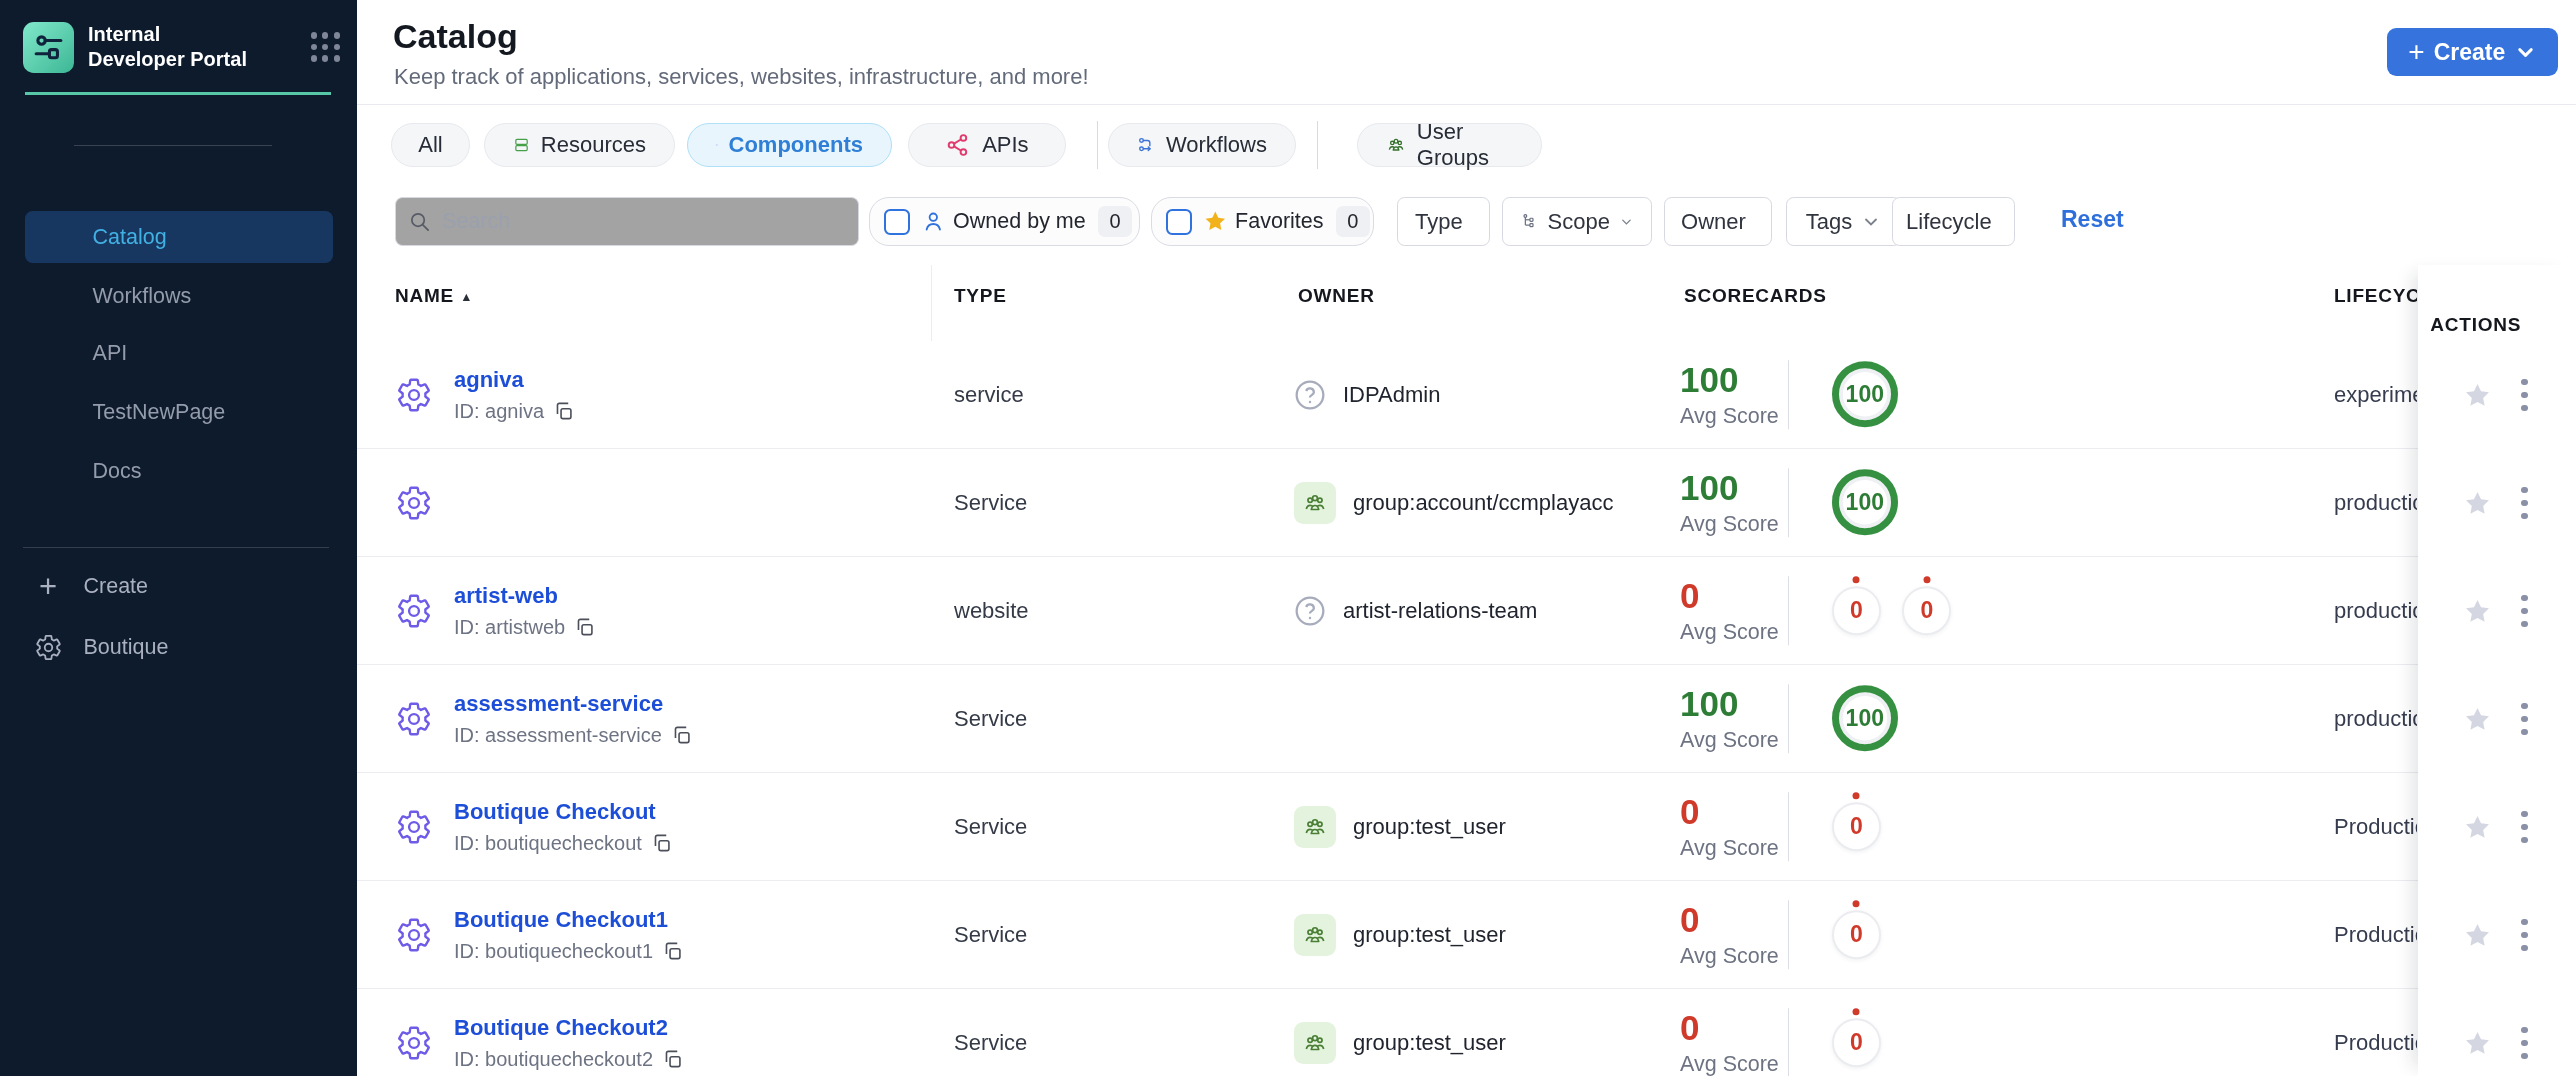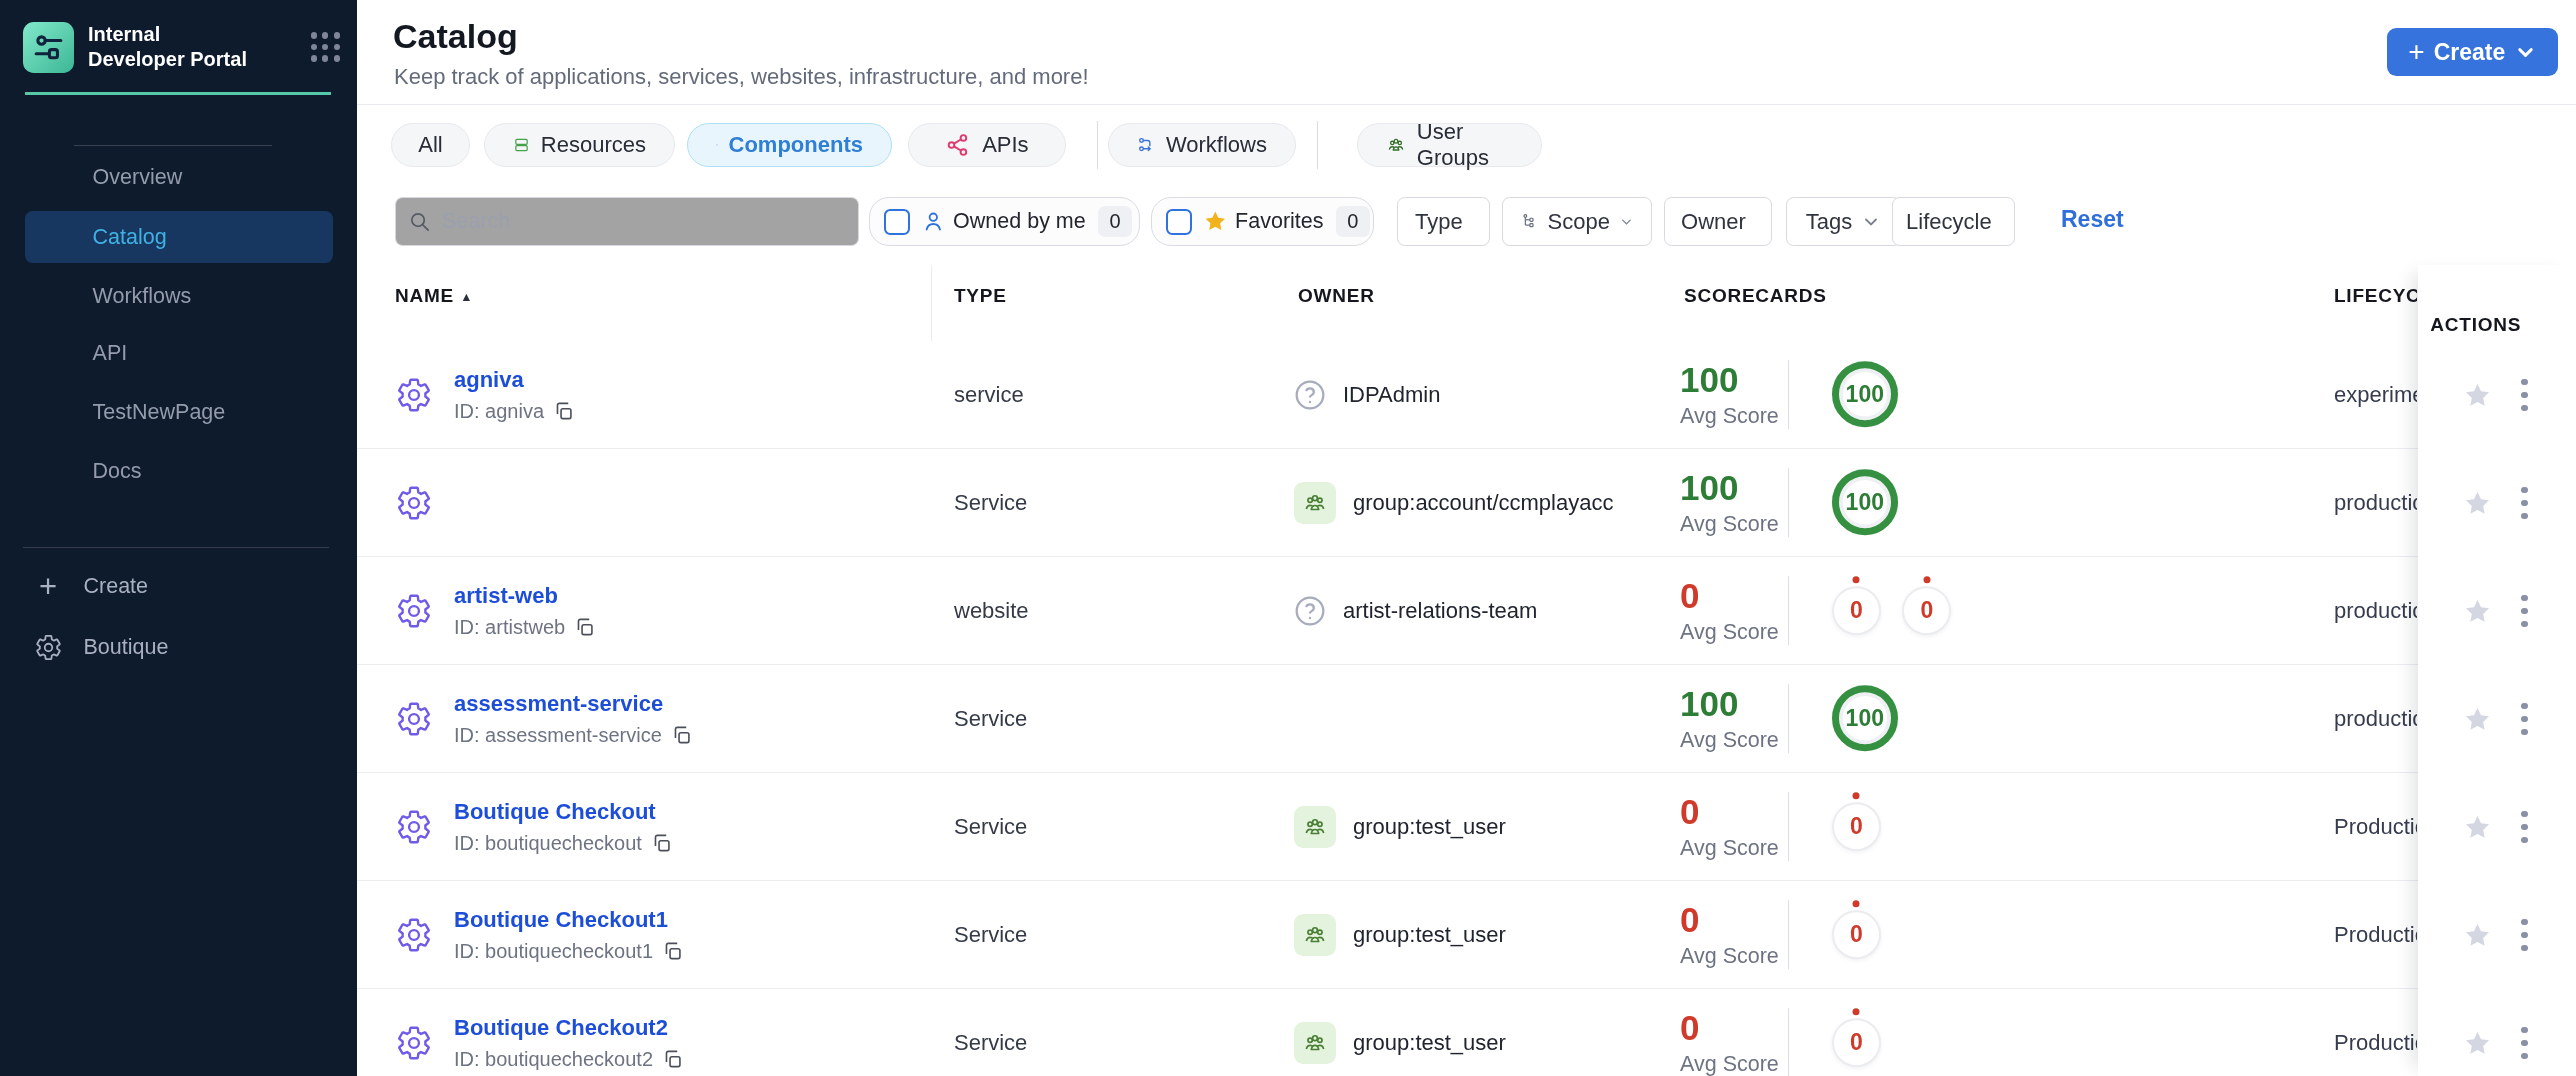--- a/index.html
+++ b/index.html
@@ -139,23 +139,20 @@
         <i></i>
         <i></i>
         <i></i>
         <i></i>
         <i></i>
     </div>
   </div>
   <div class="teal-rule"></div>
   <div class="side-div1"></div>
 
-  <div class="nav-item" style="top:151px">
-    <span>Overview</span>
-    </div>
   <div class="nav-item active" style="top:211px">
     <span>Catalog</span>
     </div>
   <div class="nav-item" style="top:270px">
     <span>Workflows</span>
     </div>
   <div class="nav-item" style="top:327px">
     <span>API</span>
     </div>
   <div class="nav-item" style="top:386px">

